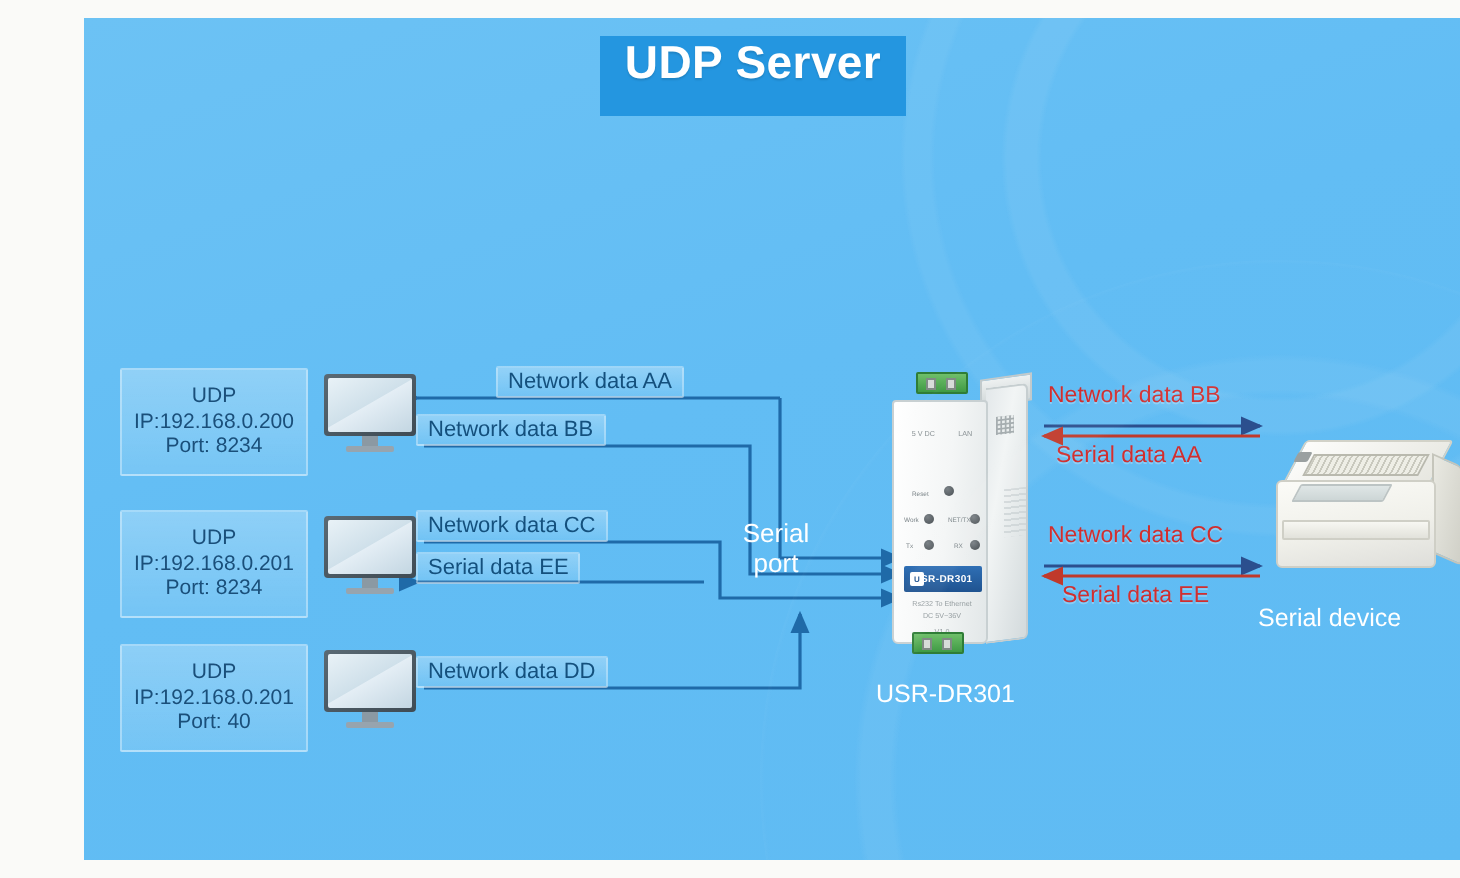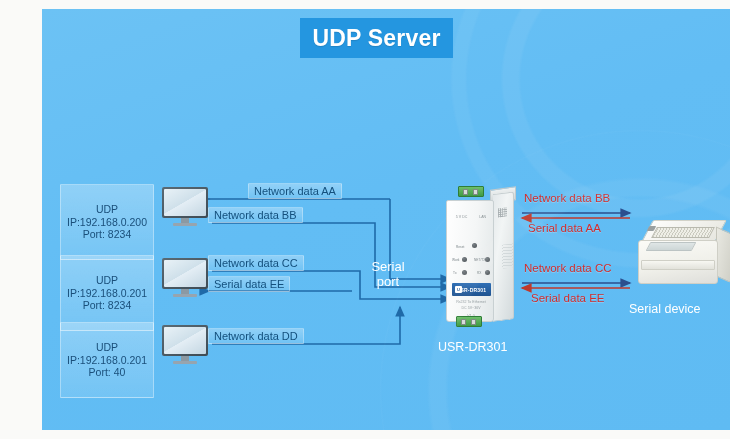--- a/index.html
+++ b/index.html
@@ -18,29 +18,29 @@
   #panel:after{content:"";position:absolute;right:-170px;bottom:-220px;width:520px;height:520px;
      border-radius:50%;background:
        radial-gradient(circle, rgba(255,255,255,0) 52%, rgba(255,255,255,.05) 53%, rgba(255,255,255,.05) 57%, rgba(255,255,255,0) 58%),
        radial-gradient(circle, rgba(255,255,255,0) 70%, rgba(255,255,255,.04) 71%, rgba(255,255,255,.04) 75%, rgba(255,255,255,0) 76%);
      pointer-events:none;}
 
   .abs{position:absolute;}
 
   
   #title-box{left:258px;top:9px;width:153px;height:40px;background:#2496e0;
-    display:flex;align-items:center;justify-content:center;}
+    display:flex;justify-content:center;}
   #title-text{color:#ffffff;font-size:23px;font-weight:bold;letter-spacing:.2px;
     text-shadow:0 1px 1px rgba(0,0,0,.12);white-space:nowrap;}
 
   
   .info{ color:#1a4f7a;font-size:10.5px;line-height:12.5px;text-align:center;
     background:linear-gradient(180deg,rgba(255,255,255,.28),rgba(255,255,255,.12));
     border:1px solid rgba(255,255,255,.35);border-radius:1px;
-    padding:18px 6px;white-space:nowrap;}
+    padding:7px 6px;white-space:nowrap;}
   .info b{font-weight:normal;display:block;}
 
   
   .monitor{width:46px;height:40px;}
   .mon-screen{position:absolute;left:0;top:0;width:46px;height:31px;
     background:linear-gradient(150deg,#5a6a74,#3f4b54);border-radius:2px;padding:2px;box-sizing:border-box;}
   .mon-inner{width:100%;height:100%;background:linear-gradient(150deg,#e9f2f7 0%,#cfe0ea 48%,#e4eef5 49%,#c3d6e2 100%);border-radius:1px;}
   .mon-neck{position:absolute;left:19px;top:31px;width:8px;height:5px;background:#8b99a3;}
   .mon-base{position:absolute;left:11px;top:36px;width:24px;height:3px;background:#97a4ae;border-radius:1px;}
 

